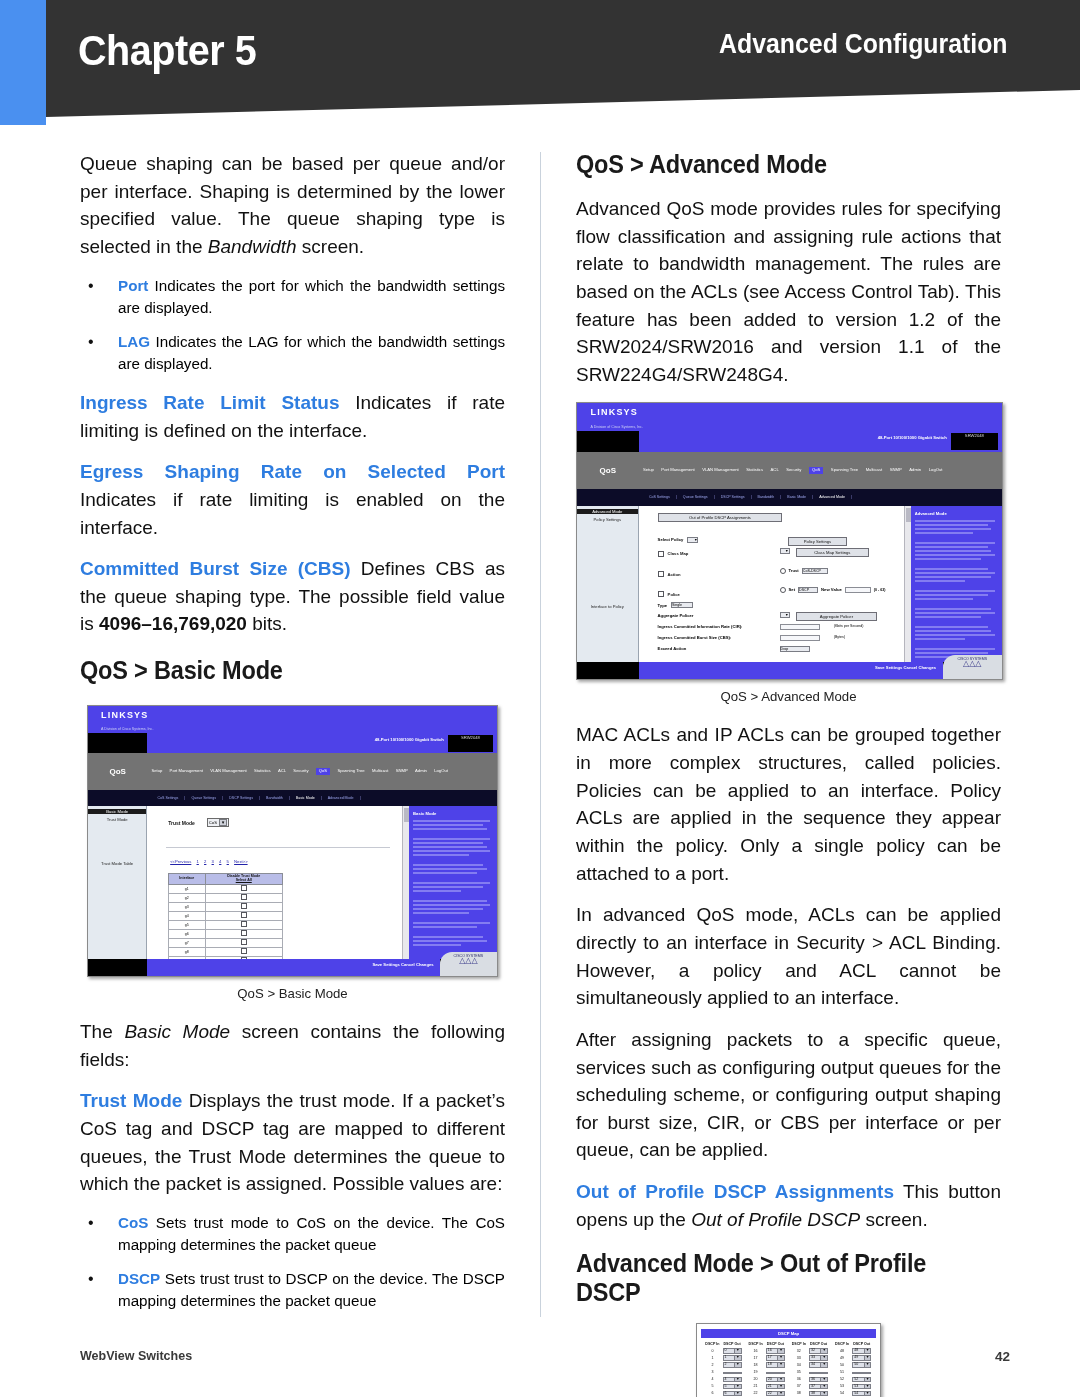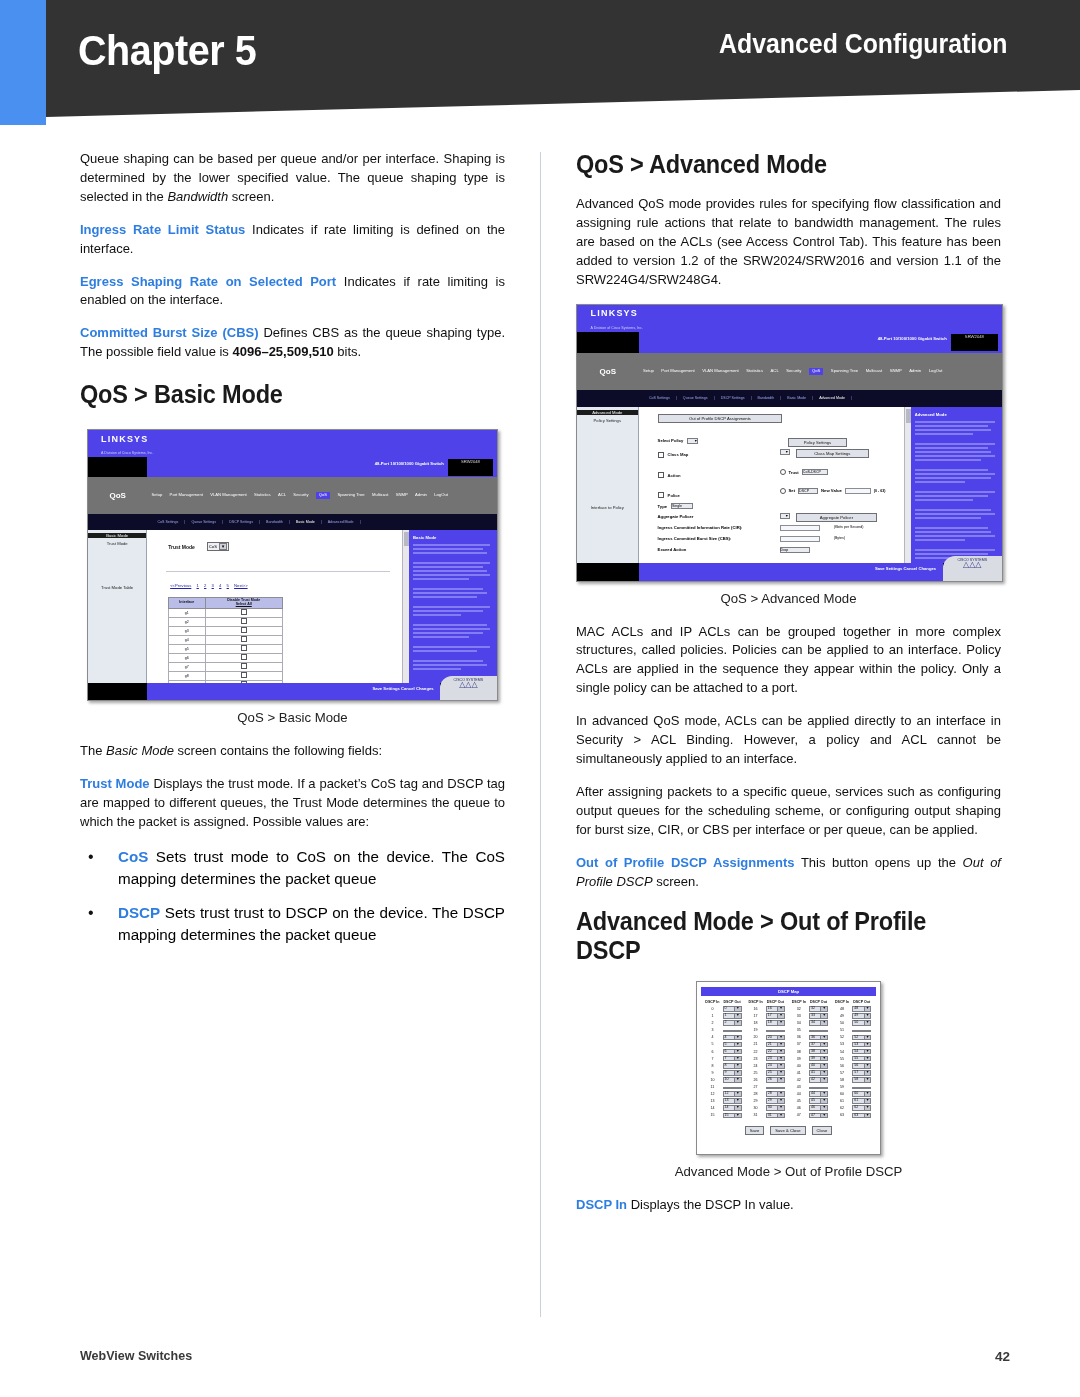--- a/index.html
+++ b/index.html
@@ -34,21 +34,21 @@
   .col { position:absolute; top:150px; width:425px; }
   .col-left  { left:80px; }
   .col-right { left:576px; }
   .divider {
     position:absolute; left:540px; top:152px; width:1px; height:1165px;
     background:#c9d2dc;
   }
 
   
   p.body {
-    font-size:13px; line-height:1.455; text-align:justify;
+    font-size:19px; line-height:1.455; text-align:justify;
     margin-bottom:14px; color:#111;
   }
   p.body.last { margin-bottom:0; }
   .term { color:#2e7de0; font-weight:bold; }
   .ital { font-style:italic; }
   .bold { font-weight:bold; }
 
   ul.bullets { list-style:none; margin:0 0 14px 0; }
   ul.bullets li {
     position:relative; padding-left:38px; margin-bottom:12px;
@@ -246,28 +246,30 @@
 </div>
 
 <div class="divider"></div>
 
 <div class="col col-left">
 
   <p class="body"><span>Queue shaping can be based per queue and/or per interface. Shaping is determined by the lower specified value. The queue shaping type is selected in the </span><span class="ital">Bandwidth</span><span> screen.</span></p>
 
 
   <ul class="bullets">
+    <li><span class="term">Port</span><span> Indicates the port for which the bandwidth settings are displayed.</span></li>
+    <li><span class="term">LAG</span><span> Indicates the LAG for which the bandwidth settings are displayed.</span></li>
   </ul>
 
   <p class="body"><span class="term">Ingress Rate Limit Status</span><span> Indicates if rate limiting is defined on the interface.</span></p>
 
   <p class="body"><span class="term">Egress Shaping Rate on Selected Port</span><span>  Indicates if rate limiting is enabled on the interface.</span></p>
 
 
-  <p class="body"><span class="term">Committed Burst Size (CBS)</span><span>  Defines CBS as the queue shaping type. The possible field value is </span><span class="bold">4096–25,509,510</span><span> bits.</span></p>
+  <p class="body"><span class="term">Committed Burst Size (CBS)</span><span>  Defines CBS as the queue shaping type. The possible field value is </span><span class="bold">4096–16,769,020</span><span> bits.</span></p>
 
 
   <h2 class="sec" style="margin-top:18px;">QoS &gt; Basic Mode</h2>
 
   <div class="shot shot-basic">
 
     <div class="lk-logobar">
       <span class="lk-logo f9">LINKSYS</span>
       <span class="lk-logo-sub f35">A Division of Cisco Systems, Inc.</span>
     </div>

